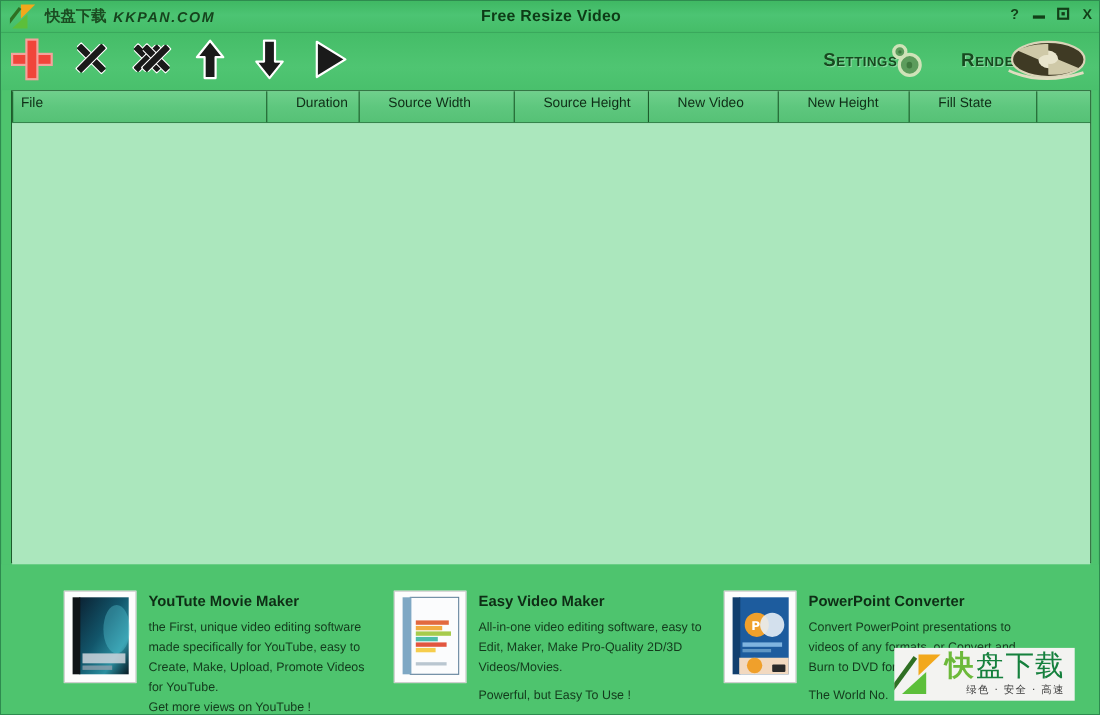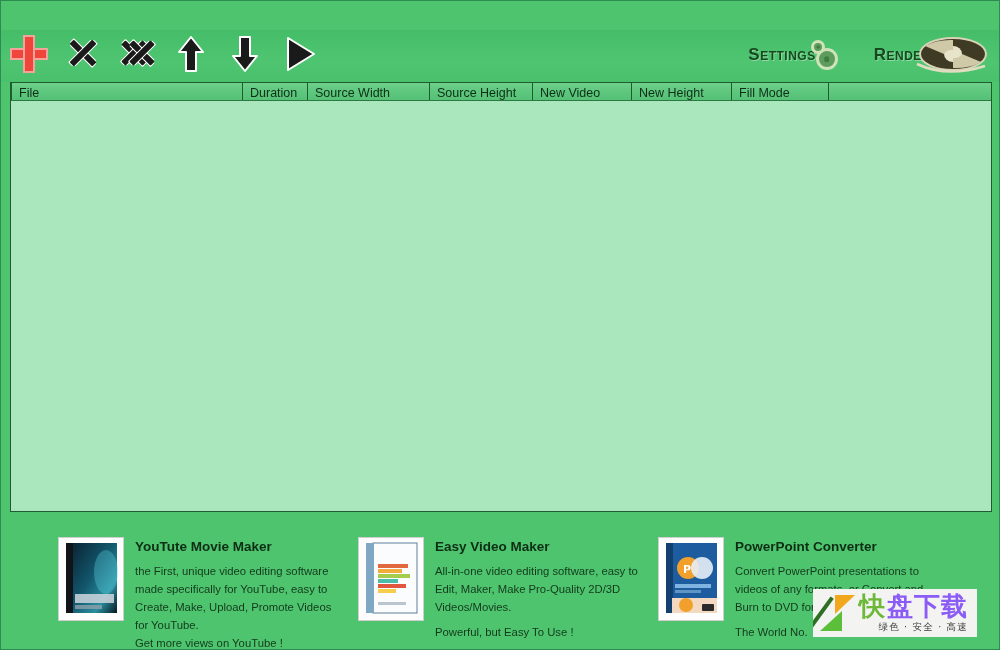--- a/index.html
+++ b/index.html
@@ -142,23 +142,24 @@
   .reel { position:relative; width:74px; height:38px; margin-left:-18px; }
 
   
   #list-wrap {
     position: absolute; left: 9px; top: 81px;
     width: 982px; height: 430px;
     border: 1px solid #1d5c2c;
     background: #a9e6bb;
   }
   #list-header {
-    display: flex; height: 18px;
+    display: flex; height: 29px;
     background: linear-gradient(to bottom, #6fd08c 0%, #5ec77e 50%, #56c176 100%);
     border-bottom: 1px solid #2a7a41;
+    gap: 19px;
   }
   .col {
     position: relative;
     font-size: 12.5px; color: #0f2e17;
     padding: 3px 0 0 7px;
     border-right: 1px solid #1d5c2c;
     white-space: nowrap; overflow: hidden;
     cursor: default;
   }
   .col:first-child { border-left: 1px solid #1d5c2c; }
@@ -224,35 +225,60 @@
     position:absolute; left:2px; top:1px; width:4px; height:38px;
     background:#2f6f23; transform: rotate(36deg); transform-origin: center;
   }
   #wm-words { margin-left: 2px; }
   .wm-main { display:flex; align-items:baseline; }
   .wm-kuai {
     font-size: 26px; font-weight: bold; color:#6cb93a; line-height:26px;
     font-family: "DejaVu Sans", sans-serif;
   }
   .wm-rest {
-    font-size: 26px; font-weight: bold; color:#8b5cf6; line-height:26px;
+    font-size: 26px; font-weight: normal; color:#15803d; line-height:26px;
     letter-spacing: 1px; margin-left: 2px;
     font-family: "DejaVu Sans", sans-serif;
   }
   .wm-sub {
     font-size: 9.5px; color:#3b3b3b; letter-spacing: 1.2px;
     text-align: right; margin-top: 2px;
     font-family: "DejaVu Sans", sans-serif;
   }
 </style>
 </head>
 <body>
 
 <div id="app">
 
+  <div id="titlebar">
+
+    <div id="brand">
+      <div class="kk-logo">
+        <div class="tri-o"></div>
+          <div class="tri-g"></div>
+          <div class="slash"></div>
+      </div>
+      <div id="brand-cn">快盘下载</div>
+      <div id="brand-en">KKPAN.COM</div>
+    </div>
+
+    <div id="app-title">Free Resize Video</div>
+
+    <div id="win-controls">
+      <div class="wbtn">?</div>
+      <div class="wbtn">
+          <span class="bar"></span>
+        </div>
+      <div class="wbtn">
+          <span class="sq"></span>
+        </div>
+      <div class="wbtn">X</div>
+    </div>
+  </div>
 
   <div id="toolbar">
 
     <div id="tb-left">
 
       <div class="tbtn ic-plus">
         <span class="h"></span>
           <span class="v"></span>
       </div>
 
@@ -313,21 +339,21 @@
   </div>
 
   <div id="list-wrap">
     <div id="list-header">
       <div class="col" style="width:232px">File</div>
       <div class="col" style="width:65px">Duration</div>
       <div class="col" style="width:122px">Source Width</div>
       <div class="col" style="width:103px">Source Height</div>
       <div class="col" style="width:99px">New Video</div>
       <div class="col" style="width:100px">New Height</div>
-      <div class="col" style="width:97px">Fill Mode</div>
+      <div class="col" style="width:97px">Fill State</div>
     </div>
     <div id="list-body"></div>
   </div>
 
   <div id="promo">
 
     <div class="promo-card" style="left:57px">
       <div class="promo-thumb">
         <svg class="boxart" viewBox="0 0 54 74">
           <defs>

